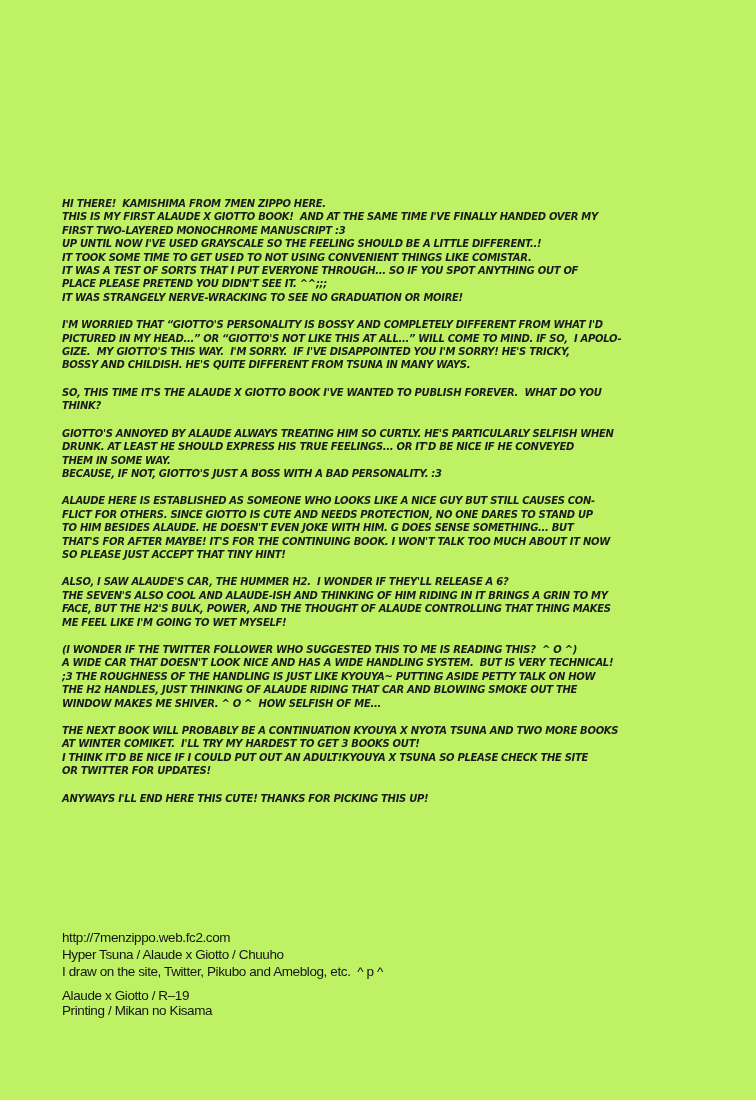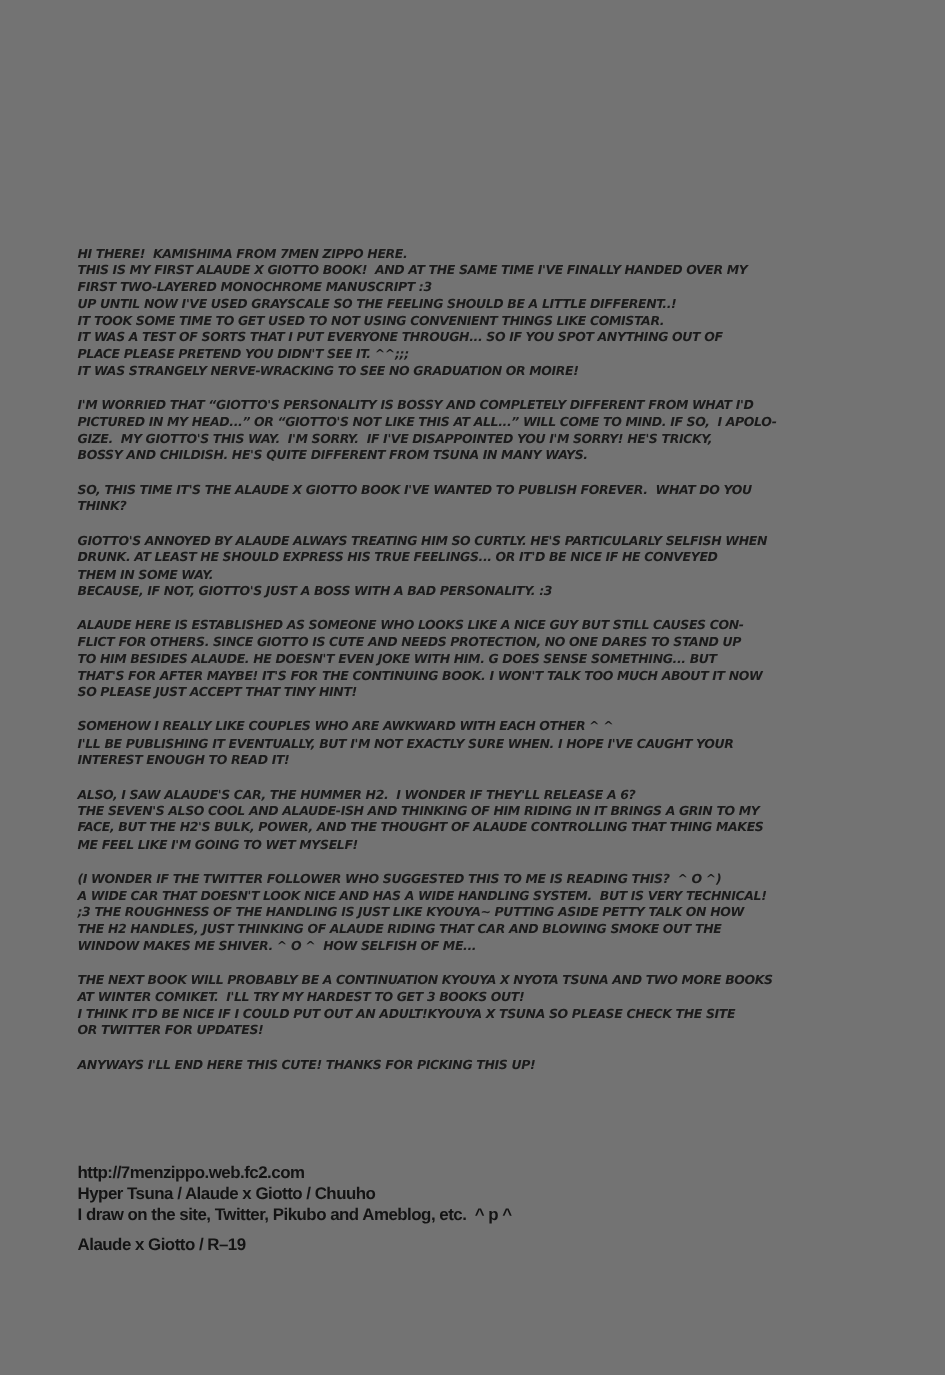--- a/index.html
+++ b/index.html
@@ -7,21 +7,21 @@
     width: 756px;
     height: 1100px;
     background: #ffffff;
     position: relative;
     overflow: hidden;
     font-family: "DejaVu Sans", sans-serif;
   }
   .page {
     position: absolute;
     inset: 0;
-    background: #737373;
+    background: #bef264;
   }
   .afterword {
     position: absolute;
     left: 62px;
     top: 197px;
     width: 662px;
     color: #1b1b1b;
     font-family: "DejaVu Sans", sans-serif;
     font-style: italic;
     font-weight: bold;
@@ -31,21 +31,21 @@
   }
   .afterword p {
     margin: 0 0 14px 0;
     white-space: pre-wrap;
   }
   .credits-block {
     position: absolute;
     left: 62px;
     color: #141414;
     font-family: "Liberation Sans", sans-serif;
-    font-weight: bold;
+    font-weight: normal;
     font-size: 13.5px;
     letter-spacing: -0.4px;
   }
   .site-info { top: 930px; line-height: 16.8px; }
   .colophon  { top: 988px; line-height: 15.4px; }
   .credits-block div { white-space: pre-wrap; }
 </style>
 </head>
 <body>
 
@@ -68,23 +68,20 @@
 THINK?</p>
     <p>GIOTTO'S ANNOYED BY ALAUDE ALWAYS TREATING HIM SO CURTLY. HE'S PARTICULARLY SELFISH WHEN
 DRUNK. AT LEAST HE SHOULD EXPRESS HIS TRUE FEELINGS... OR IT'D BE NICE IF HE CONVEYED
 THEM IN SOME WAY.
 BECAUSE, IF NOT, GIOTTO'S JUST A BOSS WITH A BAD PERSONALITY. :3</p>
     <p>ALAUDE HERE IS ESTABLISHED AS SOMEONE WHO LOOKS LIKE A NICE GUY BUT STILL CAUSES CON-
 FLICT FOR OTHERS. SINCE GIOTTO IS CUTE AND NEEDS PROTECTION, NO ONE DARES TO STAND UP
 TO HIM BESIDES ALAUDE. HE DOESN'T EVEN JOKE WITH HIM. G DOES SENSE SOMETHING... BUT
 THAT'S FOR AFTER MAYBE! IT'S FOR THE CONTINUING BOOK. I WON'T TALK TOO MUCH ABOUT IT NOW
 SO PLEASE JUST ACCEPT THAT TINY HINT!</p>
-    <p>SOMEHOW I REALLY LIKE COUPLES WHO ARE AWKWARD WITH EACH OTHER ^ ^
-I'LL BE PUBLISHING IT EVENTUALLY, BUT I'M NOT EXACTLY SURE WHEN. I HOPE I'VE CAUGHT YOUR
-INTEREST ENOUGH TO READ IT!</p>
     <p>ALSO, I SAW ALAUDE'S CAR, THE HUMMER H2.  I WONDER IF THEY'LL RELEASE A 6?
 THE SEVEN'S ALSO COOL AND ALAUDE-ISH AND THINKING OF HIM RIDING IN IT BRINGS A GRIN TO MY
 FACE, BUT THE H2'S BULK, POWER, AND THE THOUGHT OF ALAUDE CONTROLLING THAT THING MAKES
 ME FEEL LIKE I'M GOING TO WET MYSELF!</p>
     <p>(I WONDER IF THE TWITTER FOLLOWER WHO SUGGESTED THIS TO ME IS READING THIS?  ^ O ^)
 A WIDE CAR THAT DOESN'T LOOK NICE AND HAS A WIDE HANDLING SYSTEM.  BUT IS VERY TECHNICAL!
 ;3 THE ROUGHNESS OF THE HANDLING IS JUST LIKE KYOUYA~ PUTTING ASIDE PETTY TALK ON HOW
 THE H2 HANDLES, JUST THINKING OF ALAUDE RIDING THAT CAR AND BLOWING SMOKE OUT THE
 WINDOW MAKES ME SHIVER. ^ O ^  HOW SELFISH OF ME...</p>
     <p>THE NEXT BOOK WILL PROBABLY BE A CONTINUATION KYOUYA X NYOTA TSUNA AND TWO MORE BOOKS
@@ -95,15 +92,16 @@
   </div>
 
   <div class="credits-block site-info">
     <div>http://7menzippo.web.fc2.com</div>
     <div>Hyper Tsuna / Alaude x Giotto / Chuuho</div>
     <div>I draw on the site, Twitter, Pikubo and Ameblog, etc.  ^ p ^</div>
   </div>
 
   <div class="credits-block colophon">
     <div>Alaude x Giotto / R–19</div>
+    <div>Printing / Mikan no Kisama</div>
   </div>
 
 </div>
 
 </body></html>

